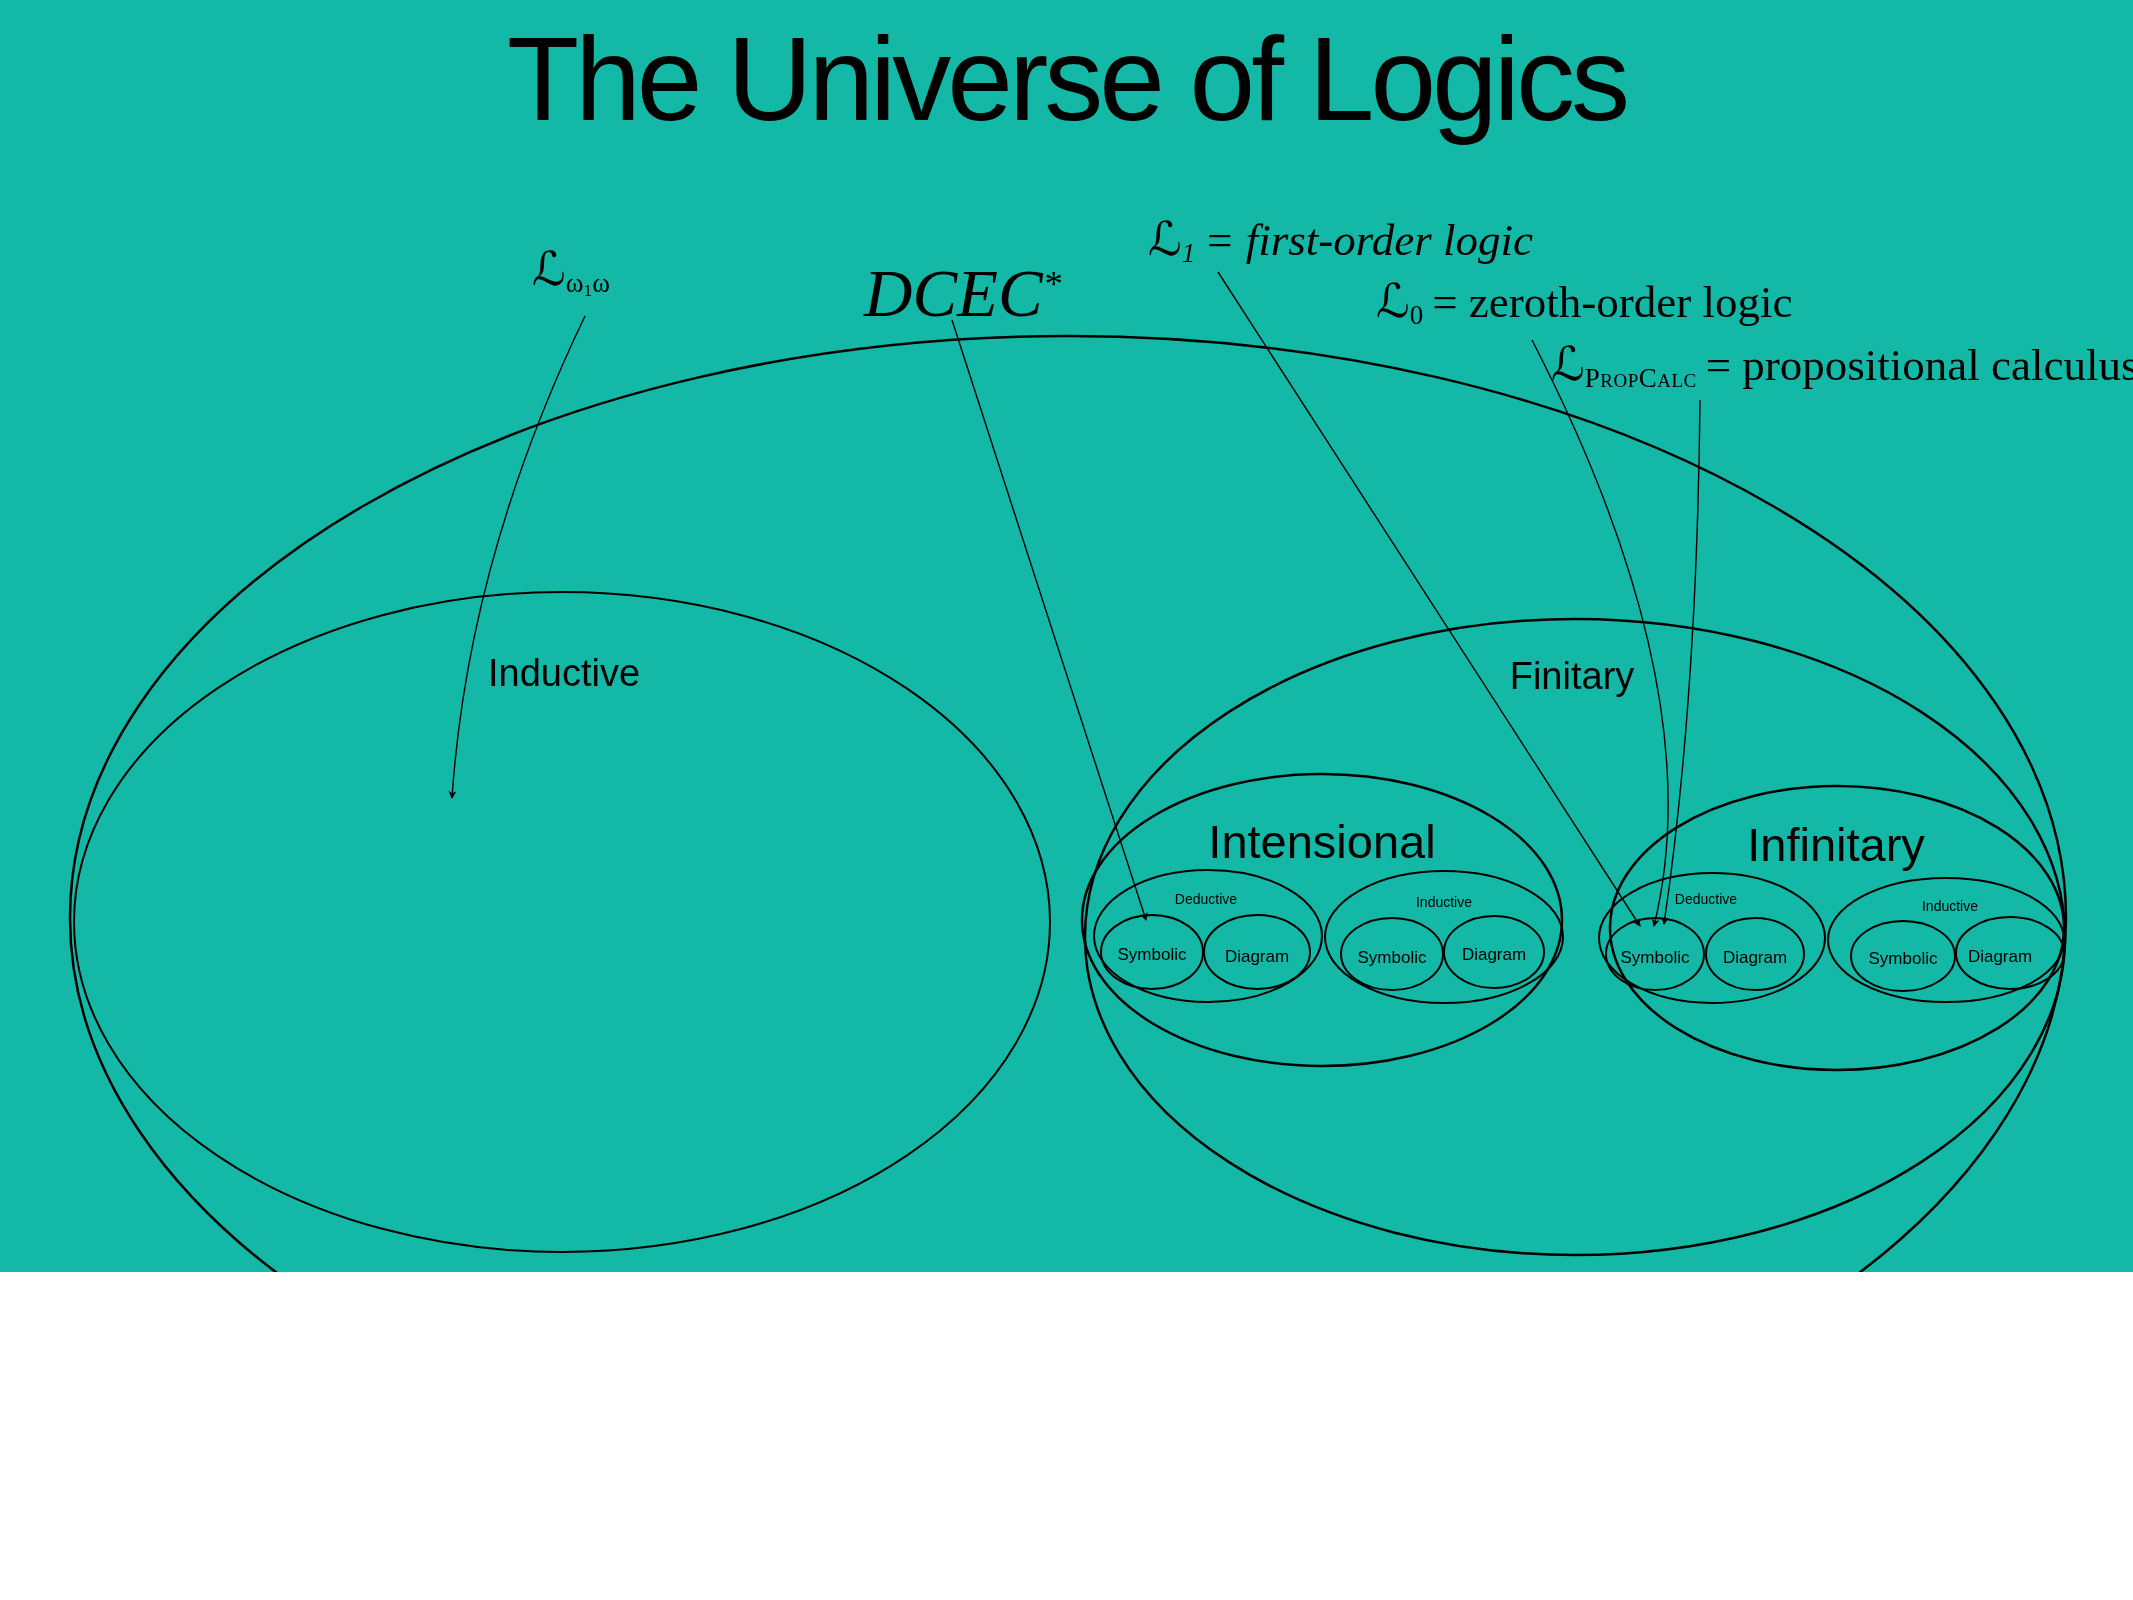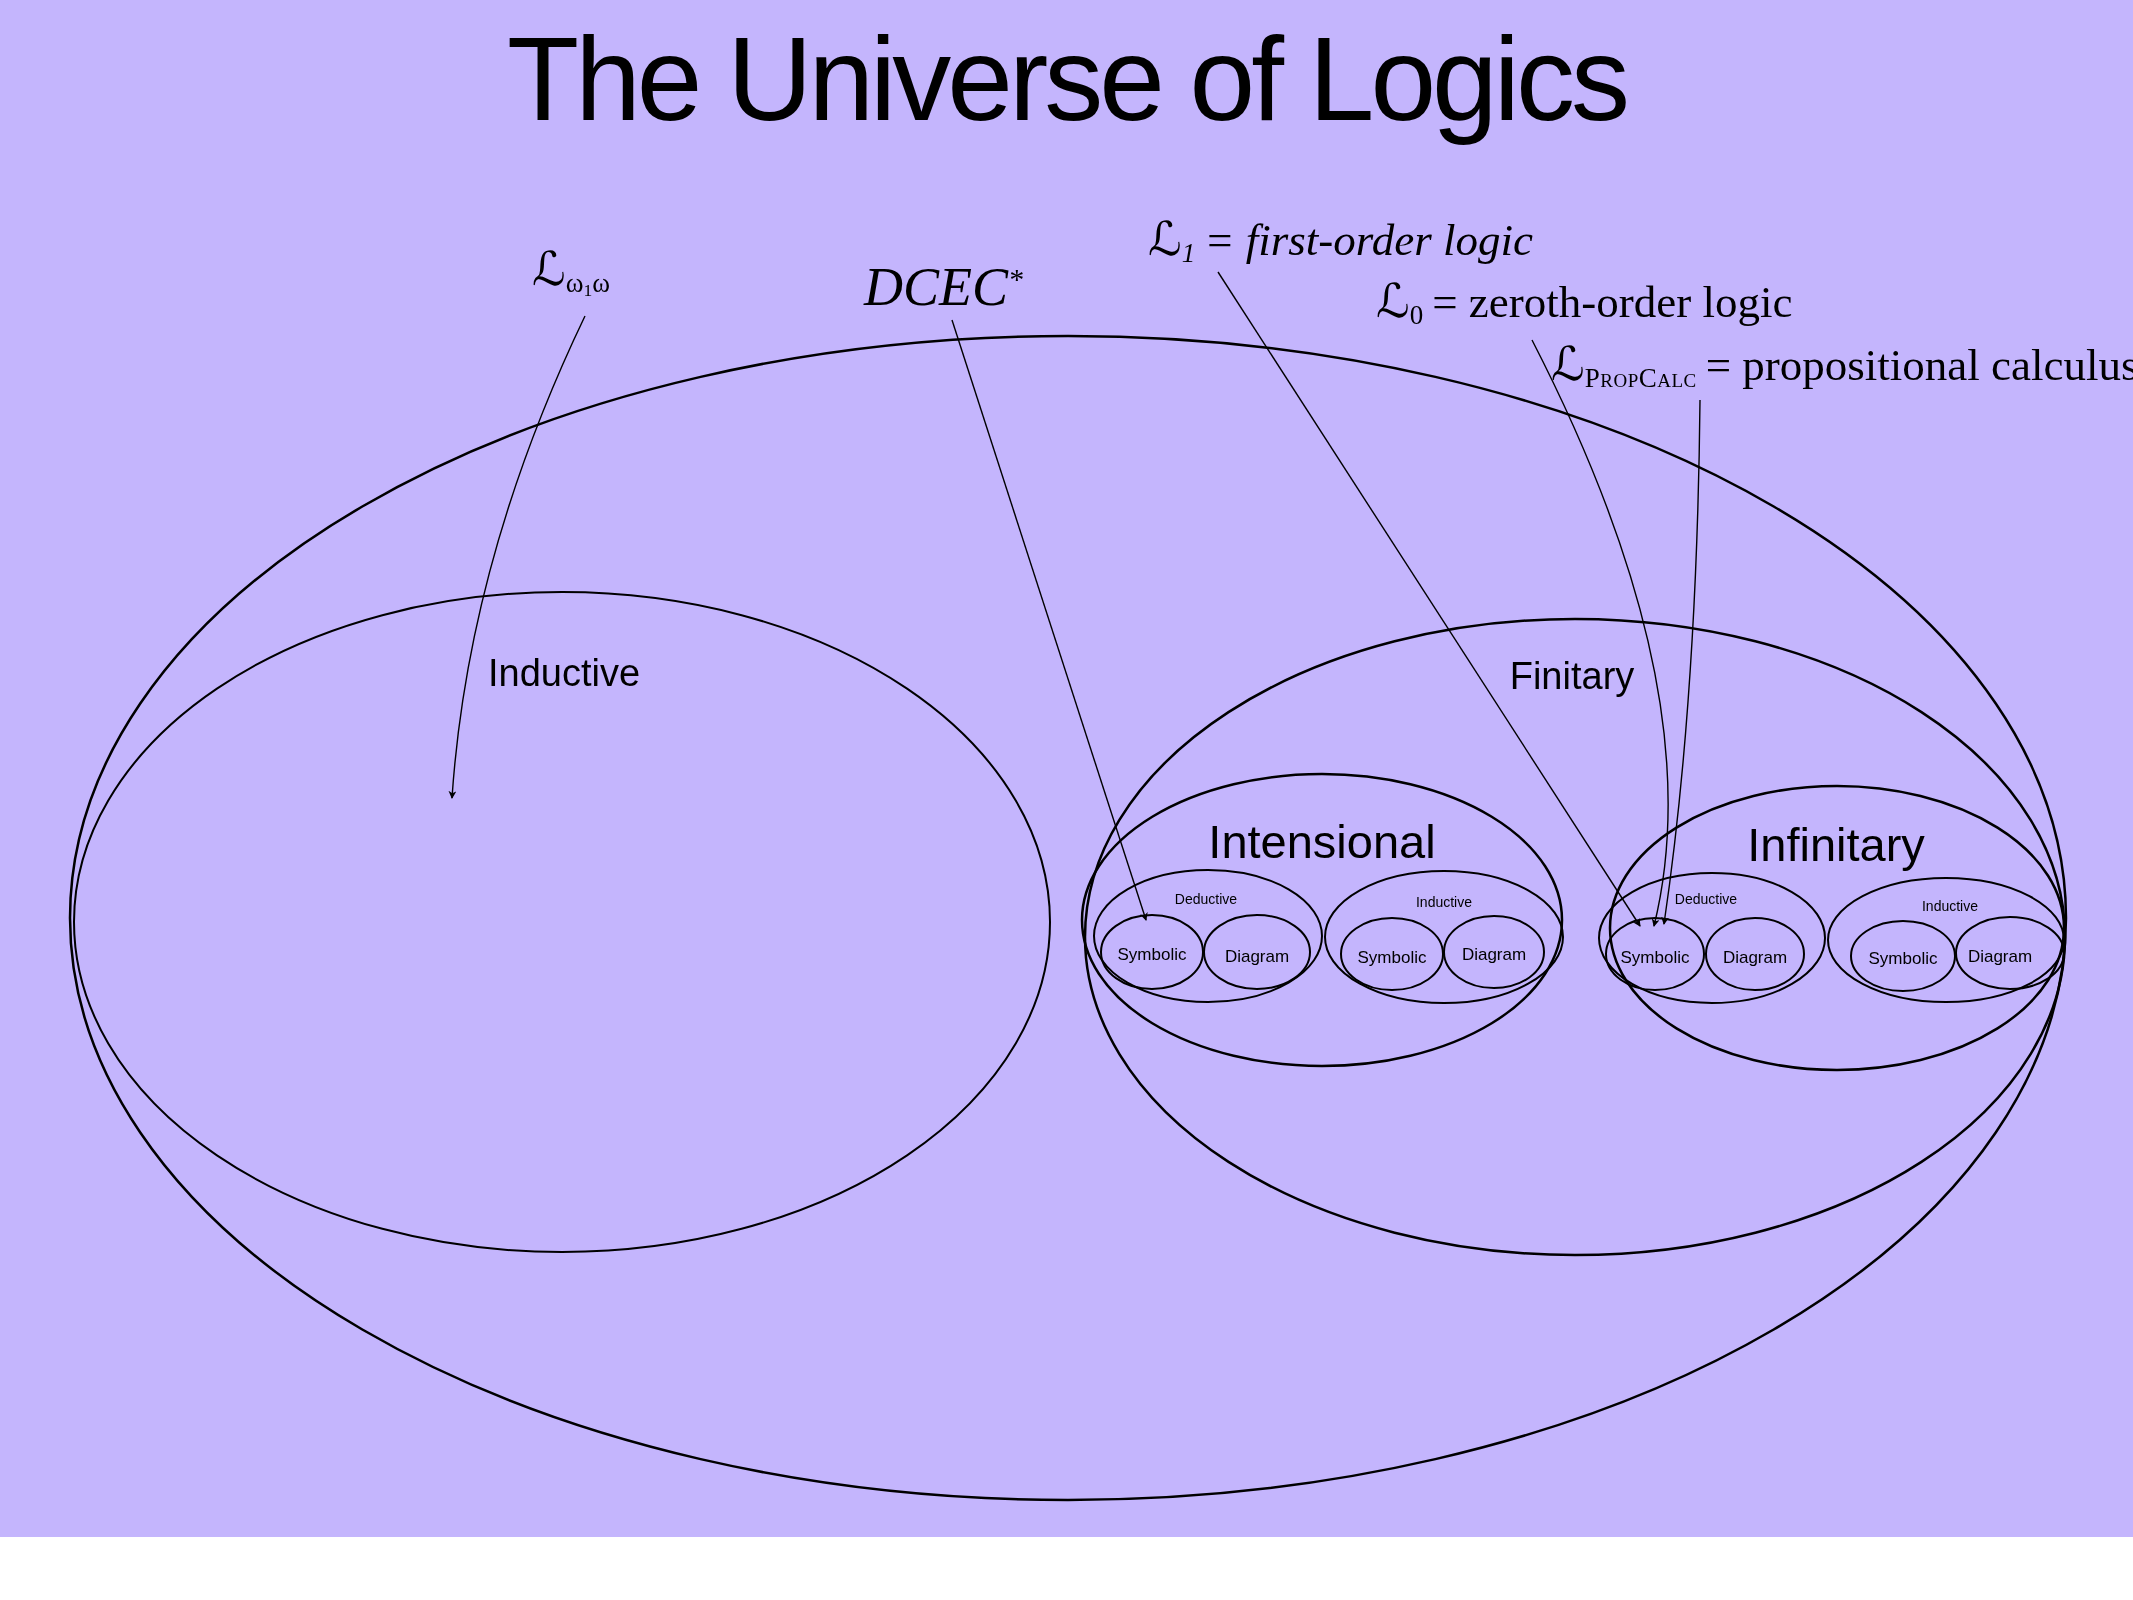--- a/index.html
+++ b/index.html
@@ -1,20 +1,20 @@
 <!DOCTYPE html>
 <html><head>
 <meta charset="utf-8">
 <style>
   html, body { margin: 0; padding: 0; background: #fff; }
   .stage {
     position: relative;
     width: 2133px;
-    height: 1537px;
-    background: #c4b5fd;
+    height: 1272px;
+    background: #14b8a6;
     overflow: hidden;
     font-family: "Liberation Sans", sans-serif;
     color: #000;
   }
   .stage svg { position: absolute; left: 0; top: 0; }
 
   .page-title {
     position: absolute;
     left: 0; top: 20px;
     width: 2133px;
@@ -50,21 +50,21 @@
     font-family: "DejaVu Sans", sans-serif;
     font-size: 1.04em;
   }
   .ann sub { font-size: 0.60em; vertical-align: -0.25em; line-height: 0; }
   .ann sub .subsub { font-size: 0.65em; vertical-align: -0.25em; }
   .sc { font-variant: small-caps; letter-spacing: 0.5px; text-align: center; }
   .rest { margin-left: 0.20em; }
   .dcec {
     font-family: "Liberation Serif", serif;
     font-style: italic;
-    font-size: 54px;
+    font-size: 67px;
   }
   .dcec sup { font-size: 0.55em; vertical-align: 0.55em; line-height: 0; }
 </style>
 </head>
 <body>
 
 <div class="stage">
 
   <svg width="2133" height="1600" viewBox="0 0 2133 1600">
     <defs>

